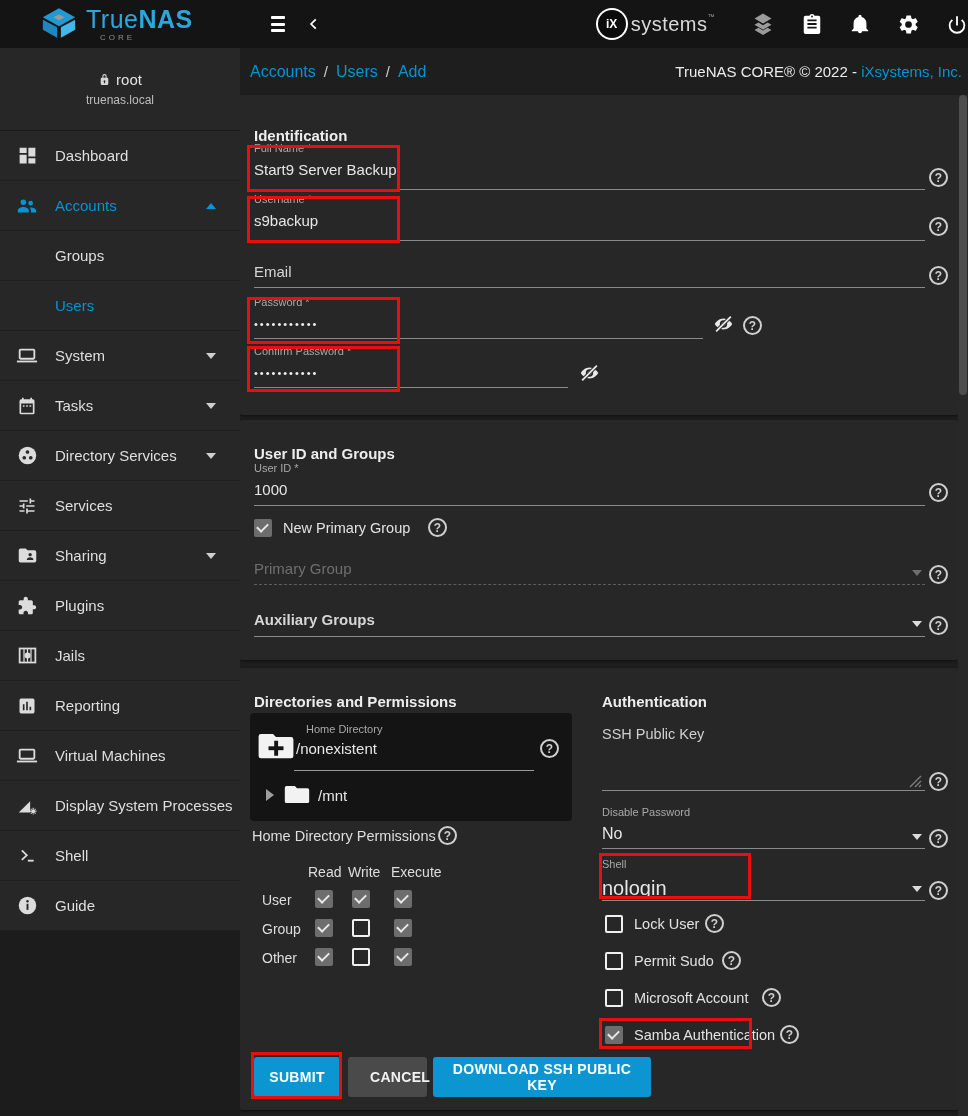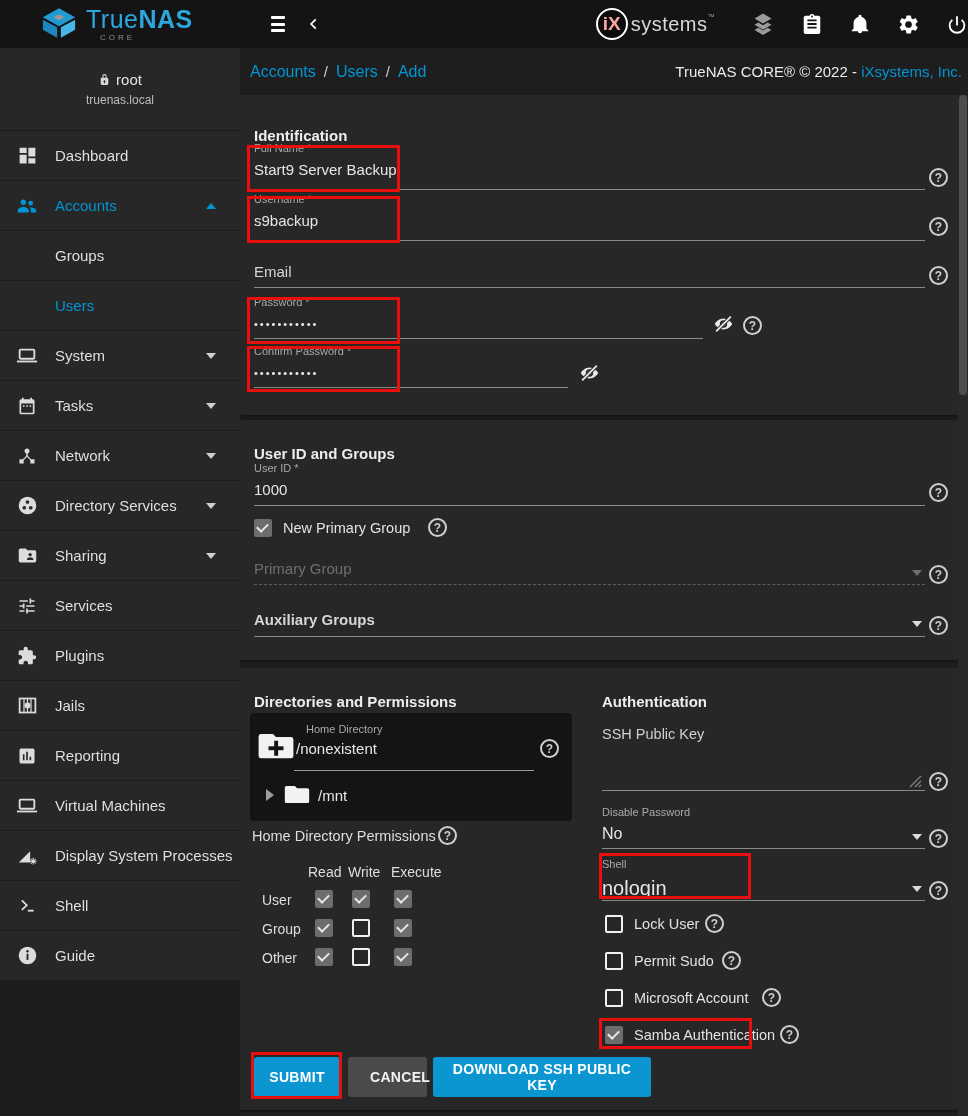--- a/index.html
+++ b/index.html
@@ -9,21 +9,21 @@
   .topbar{position:absolute;top:0;left:0;width:968px;height:48px;background:#141414;display:flex;align-items:center;z-index:10;}
   .logo-wrap{display:flex;align-items:flex-start;margin-left:40px;}
   .logo-text{display:flex;flex-direction:column;margin-left:8px;line-height:1;}
   .logo-line{font-size:25px;color:#2ba7de;letter-spacing:.5px;}
   .logo-line .nas{font-weight:700;}
   .logo-core{font-size:8px;letter-spacing:3px;color:#8f8f8f;margin-top:2px;margin-left:14px;}
   .hamburger{margin-left:78px;width:22px;height:16px;display:flex;flex-direction:column;justify-content:space-between;cursor:pointer;background:none;border:none;padding:0;}
   .hamburger span{display:block;height:3px;background:#fff;border-radius:1px;}
   .chev-left{margin-left:22px;background:none;border:none;padding:0;cursor:pointer;display:flex;align-items:center;}
   .ix-wrap{display:flex;align-items:center;margin-left:275px;}
-  .ix-circle{width:32px;height:32px;border-radius:50%;background:#0c0c0c;border:2px solid #fff;box-sizing:border-box;display:flex;align-items:center;justify-content:center;font-weight:700;font-size:19px;color:#fca5a5;}
+  .ix-circle{width:32px;height:32px;border-radius:50%;background:#0c0c0c;border:2px solid #fff;box-sizing:border-box;display:flex;align-items:center;justify-content:center;font-weight:700;font-size:12px;color:#ffffff;}
   .ix-text{font-size:20px;color:#d9d9d9;margin-left:3px;font-weight:400;letter-spacing:.5px;}
   .ix-tm{font-size:7px;color:#9a9a9a;vertical-align:top;}
   .topbar-icons{display:flex;align-items:center;gap:26px;margin-left:36px;}
   .tb-icon{background:none;border:none;padding:0;cursor:pointer;display:flex;align-items:center;}
 
   
   .sidebar{position:absolute;top:48px;left:0;width:240px;height:1068px;background:#1c1c1c;z-index:5;}
   .user-block{height:82px;background:#272727;border-bottom:1px solid #1a1a1a;display:flex;flex-direction:column;align-items:center;justify-content:center;}
   .user-name{display:flex;align-items:center;gap:5px;font-size:15px;color:#e3e3e3;}
   .user-host{font-size:12px;color:#bdbdbd;margin-top:5px;}
@@ -191,57 +191,48 @@
       <span class="nicon">
           <svg width="20" height="20" viewBox="0 0 24 24" fill="#dcdcdc">
             <path d="M19 4h-1V2h-2v2H8V2H6v2H5a2 2 0 00-2 2v14a2 2 0 002 2h14a2 2 0 002-2V6a2 2 0 00-2-2zm0 16H5V9h14zM7 11h2v2H7zm4 0h2v2h-2zm4 0h2v2h-2z"></path>
           </svg>
         </span>
       <span class="nlabel">Tasks</span>
       <span class="nav-caret down"></span>
     </div>
     <div class="nav-item">
       <span class="nicon">
-          <svg width="20" height="20" viewBox="0 0 24 24" fill="#dcdcdc">
-            <path d="M17 16l-4-4V8.8a3 3 0 10-2 0V12l-4 4H3v5h5v-3.9l4-4.2 4 4.2V21h5v-5z"></path>
-          </svg>
-        </span>
-      <span class="nlabel">Network</span>
-      <span class="nav-caret down"></span>
-    </div>
-    <div class="nav-item">
-      <span class="nicon">
           <svg width="21" height="21" viewBox="0 0 24 24">
             <circle cx="12" cy="12" r="10" fill="#dcdcdc"></circle>
             <circle cx="12" cy="8" r="2.1" fill="#272727"></circle>
             <circle cx="8.3" cy="14.6" r="2.1" fill="#272727"></circle>
             <circle cx="15.7" cy="14.6" r="2.1" fill="#272727"></circle>
           </svg>
         </span>
       <span class="nlabel">Directory Services</span>
       <span class="nav-caret down"></span>
     </div>
     <div class="nav-item">
       <span class="nicon">
+          <svg width="20" height="20" viewBox="0 0 24 24" fill="#dcdcdc">
+            <path d="M3 17v2h6v-2H3zM3 5v2h10V5H3zm10 16v-2h8v-2h-8v-2h-2v6h2zM7 9v2H3v2h4v2h2V9H7zm14 4v-2H11v2h10zm-6-4h2V7h4V5h-4V3h-2v6z"></path>
+          </svg>
+        </span>
+      <span class="nlabel">Services</span>
+    </div>
+    <div class="nav-item">
+      <span class="nicon">
           <svg width="21" height="21" viewBox="0 0 24 24">
             <path d="M20 6h-8l-2-2H4a2 2 0 00-2 2v12a2 2 0 002 2h16a2 2 0 002-2V8a2 2 0 00-2-2z" fill="#dcdcdc"></path>
             <circle cx="15" cy="11" r="1.9" fill="#272727"></circle>
             <path d="M11.3 16.6c0-1.7 2.4-2.5 3.7-2.5s3.7.8 3.7 2.5v.6h-7.4z" fill="#272727"></path>
           </svg>
         </span>
       <span class="nlabel">Sharing</span>
       <span class="nav-caret down"></span>
-    </div>
-    <div class="nav-item">
-      <span class="nicon">
-          <svg width="20" height="20" viewBox="0 0 24 24" fill="#dcdcdc">
-            <path d="M3 17v2h6v-2H3zM3 5v2h10V5H3zm10 16v-2h8v-2h-8v-2h-2v6h2zM7 9v2H3v2h4v2h2V9H7zm14 4v-2H11v2h10zm-6-4h2V7h4V5h-4V3h-2v6z"></path>
-          </svg>
-        </span>
-      <span class="nlabel">Services</span>
     </div>
     <div class="nav-item">
       <span class="nicon">
           <svg width="20" height="20" viewBox="0 0 24 24" fill="#dcdcdc">
             <path d="M20.5 11H19V7c0-1.1-.9-2-2-2h-4V3.5C13 2.1 11.9 1 10.5 1S8 2.1 8 3.5V5H4c-1.1 0-2 .9-2 2v3.8h1.5c1.5 0 2.7 1.2 2.7 2.7S5 16.2 3.5 16.2H2V20c0 1.1.9 2 2 2h3.8v-1.5c0-1.5 1.2-2.7 2.7-2.7s2.7 1.2 2.7 2.7V22H17c1.1 0 2-.9 2-2v-4h1.5c1.4 0 2.5-1.1 2.5-2.5S21.9 11 20.5 11z"></path>
           </svg>
         </span>
       <span class="nlabel">Plugins</span>
     </div>
     <div class="nav-item">

